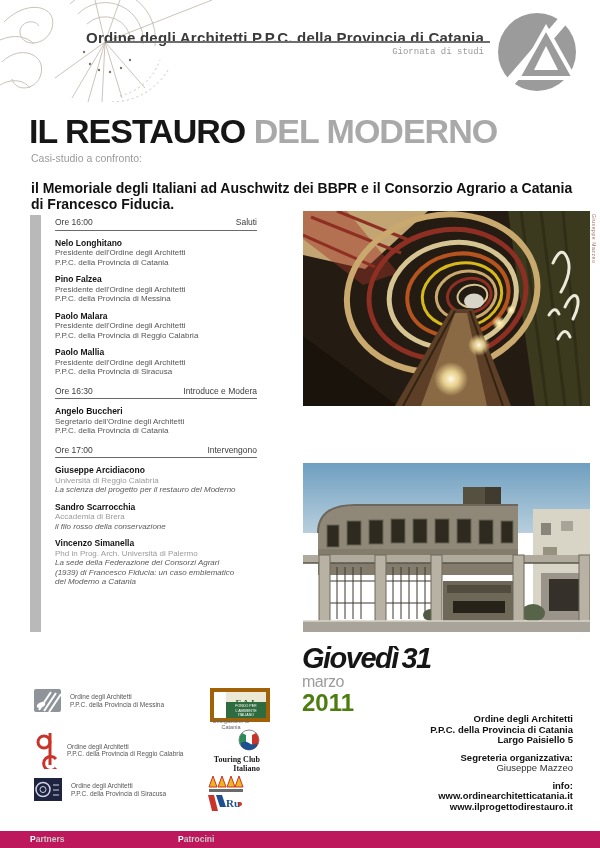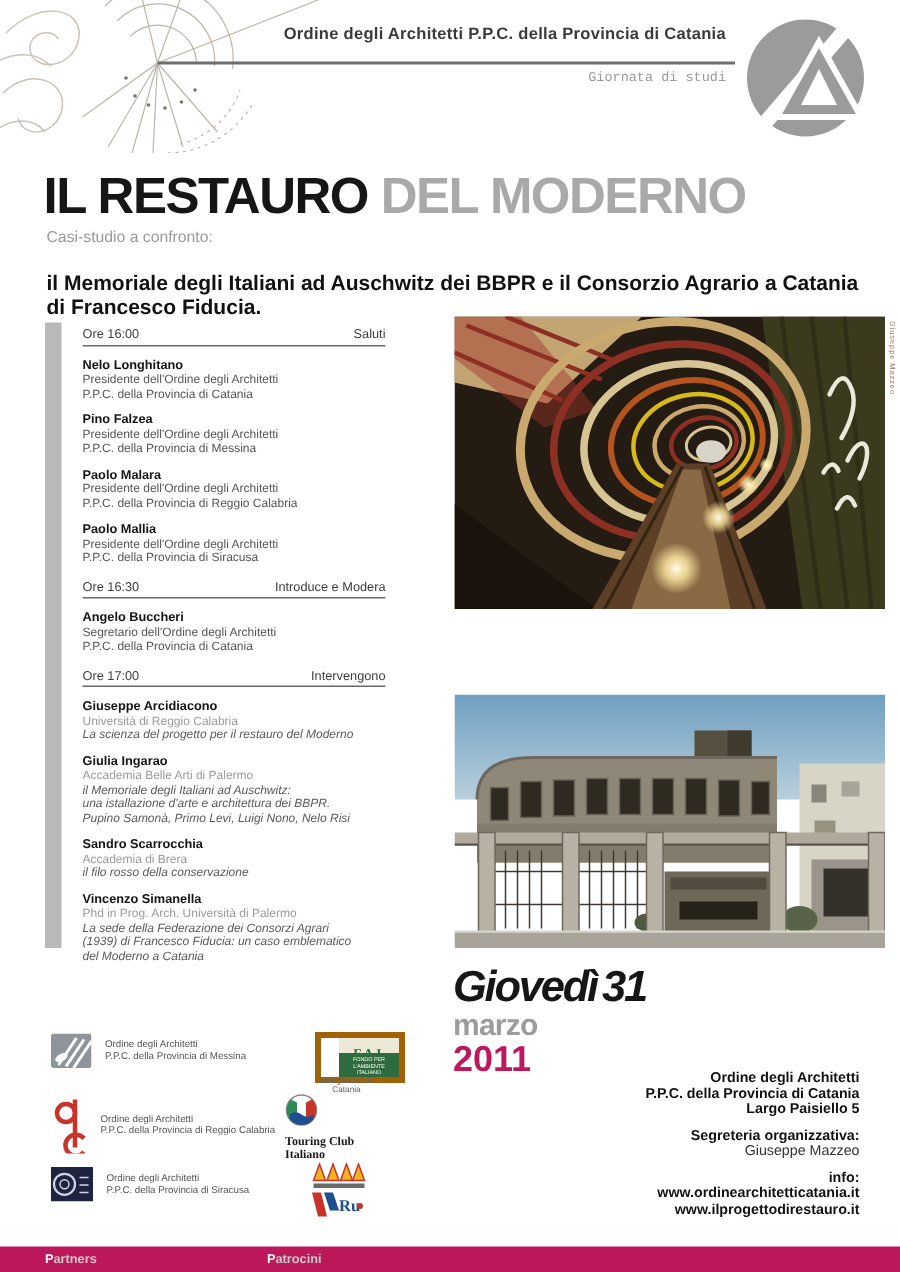--- a/index.html
+++ b/index.html
@@ -1,21 +1,21 @@
 <!DOCTYPE html>
 <html><head>
 <meta charset="utf-8">
 <style>
   html,body{margin:0;padding:0;background:#e8e8e8;}
   .poster{position:relative;width:600px;height:848px;background:#ffffff;overflow:hidden;
           font-family:"Liberation Sans",sans-serif;color:#222;}
   .abs{position:absolute;}
 
   
-  .hdr-org{top:17px;right:116px;font-size:11px;font-weight:bold;color:#3a3a3a;letter-spacing:.2px;}
+  .hdr-org{top:29px;right:116px;font-size:15px;font-weight:bold;color:#3a3a3a;letter-spacing:.2px;}
   .hdr-rule{top:41px;left:105px;width:385px;height:2px;background:#6e6e6e;}
   .hdr-sub{top:47px;right:116px;font-size:9px;color:#9a9a9a;font-family:Liberation Mono, monospace;}
   .hdr-logo{top:12px;right:22px;}
 
   
   .title{top:112px;left:29px;font-size:34px;font-weight:800;letter-spacing:-1px;color:#161616;white-space:nowrap;}
   .title .t-gray{color:#a9a9a9;}
   .subtitle{top:152px;left:31px;font-size:10.5px;color:#9a9a9a;}
   .subtitle-bold{top:180px;left:31px;width:555px;font-size:14px;font-weight:bold;color:#111;}
 
@@ -31,22 +31,22 @@
   .mt{margin-top:10px;}
 
   
   .photo1{top:211px;left:303px;width:287px;height:195px;}
   .photo2{top:463px;left:303px;width:287px;height:169px;}
   .photo-credit{top:214px;left:591px;writing-mode:vertical-rl;font-size:5px;color:#a07070;letter-spacing:.6px;}
 
   
   .date{top:644px;left:302px;line-height:1;}
   .date-day{font-size:29px;font-weight:800;letter-spacing:-1.5px;word-spacing:-3px;color:#161616;font-style:italic;}
-  .date-month{font-size:20px;font-weight:700;color:#9c9c9c;letter-spacing:-.5px;margin-top:1px;}
-  .date-year{font-size:24px;font-weight:800;color:#be185d;margin-top:1px;}
+  .date-month{font-size:16px;font-weight:400;color:#9c9c9c;letter-spacing:-.5px;margin-top:1px;}
+  .date-year{font-size:24px;font-weight:800;color:#4d7c0f;margin-top:1px;}
 
   
   .contact{top:714px;right:27px;text-align:right;font-size:9.5px;line-height:10.5px;font-weight:bold;color:#111;}
   .contact .plain{font-weight:normal;color:#333;}
   .contact .gap{height:7px;}
 
   
   .lg-row{position:absolute;display:flex;align-items:center;}
   .lg-text{font-size:6.5px;line-height:7.5px;color:#555;margin-left:9px;}
   .fai-box{width:40px;height:26px;border:4px solid #a16207;padding-left:12px;}
@@ -150,27 +150,20 @@
     </div>
 
     <div class="sess-hdr mt">
       <span>Ore 17:00</span>
       <span>Intervengono</span>
     </div>
     <div class="speaker">
       <div class="sp-name">Giuseppe Arcidiacono</div>
       <div class="sp-aff">Università di Reggio Calabria</div>
       <div class="sp-talk">La scienza del progetto per il restauro del Moderno</div>
-    </div>
-    <div class="speaker">
-      <div class="sp-name">Giulia Ingarao</div>
-      <div class="sp-aff">Accademia Belle Arti di Palermo</div>
-      <div class="sp-talk">il Memoriale degli Italiani ad Auschwitz:</div>
-      <div class="sp-talk">una istallazione d'arte e architettura dei BBPR.</div>
-      <div class="sp-talk">Pupino Samonà, Primo Levi, Luigi Nono, Nelo Risi</div>
     </div>
     <div class="speaker">
       <div class="sp-name">Sandro Scarrocchia</div>
       <div class="sp-aff">Accademia di Brera</div>
       <div class="sp-talk">il filo rosso della conservazione</div>
     </div>
     <div class="speaker">
       <div class="sp-name">Vincenzo Simanella</div>
       <div class="sp-aff">Phd in Prog. Arch. Università di Palermo</div>
       <div class="sp-talk">La sede della Federazione dei Consorzi Agrari</div>
@@ -360,21 +353,21 @@
       <div class="fai-top"><span>FAI</span></div>
       <div class="fai-bottom">
         <div>FONDO PER</div>
         <div>L'AMBIENTE</div>
         <div>ITALIANO</div>
       </div>
     </div>
   </div>
   <div class="fai-del">Delegazione di Catania</div>
 
-  <div class="abs" style="top:729px;left:190px;width:70px;text-align:left">
+  <div class="abs" style="top:729px;left:190px;width:70px;text-align:right">
     <svg width="22" height="22" viewBox="0 0 22 22">
       <circle cx="11" cy="11" r="10" fill="#fff" stroke="#888" stroke-width="1"></circle>
       <path d="M4,4 a10,10 0 0 0 0,14 L8,16 V6 Z" fill="#2e8b57"></path>
       <path d="M18,4 a10,10 0 0 1 0,14 L14,16 V6 Z" fill="#c8342a"></path>
       <path d="M3,14 q4,-3 8,0 t8,0 v3 a10,10 0 0 1 -16,0 Z" fill="#1e4f8f"></path>
     </svg>
     <div class="tci-text">Touring Club Italiano</div>
   </div>
 
   <svg class="abs" style="top:775px;left:204px" width="40" height="42" viewBox="0 0 40 42">

